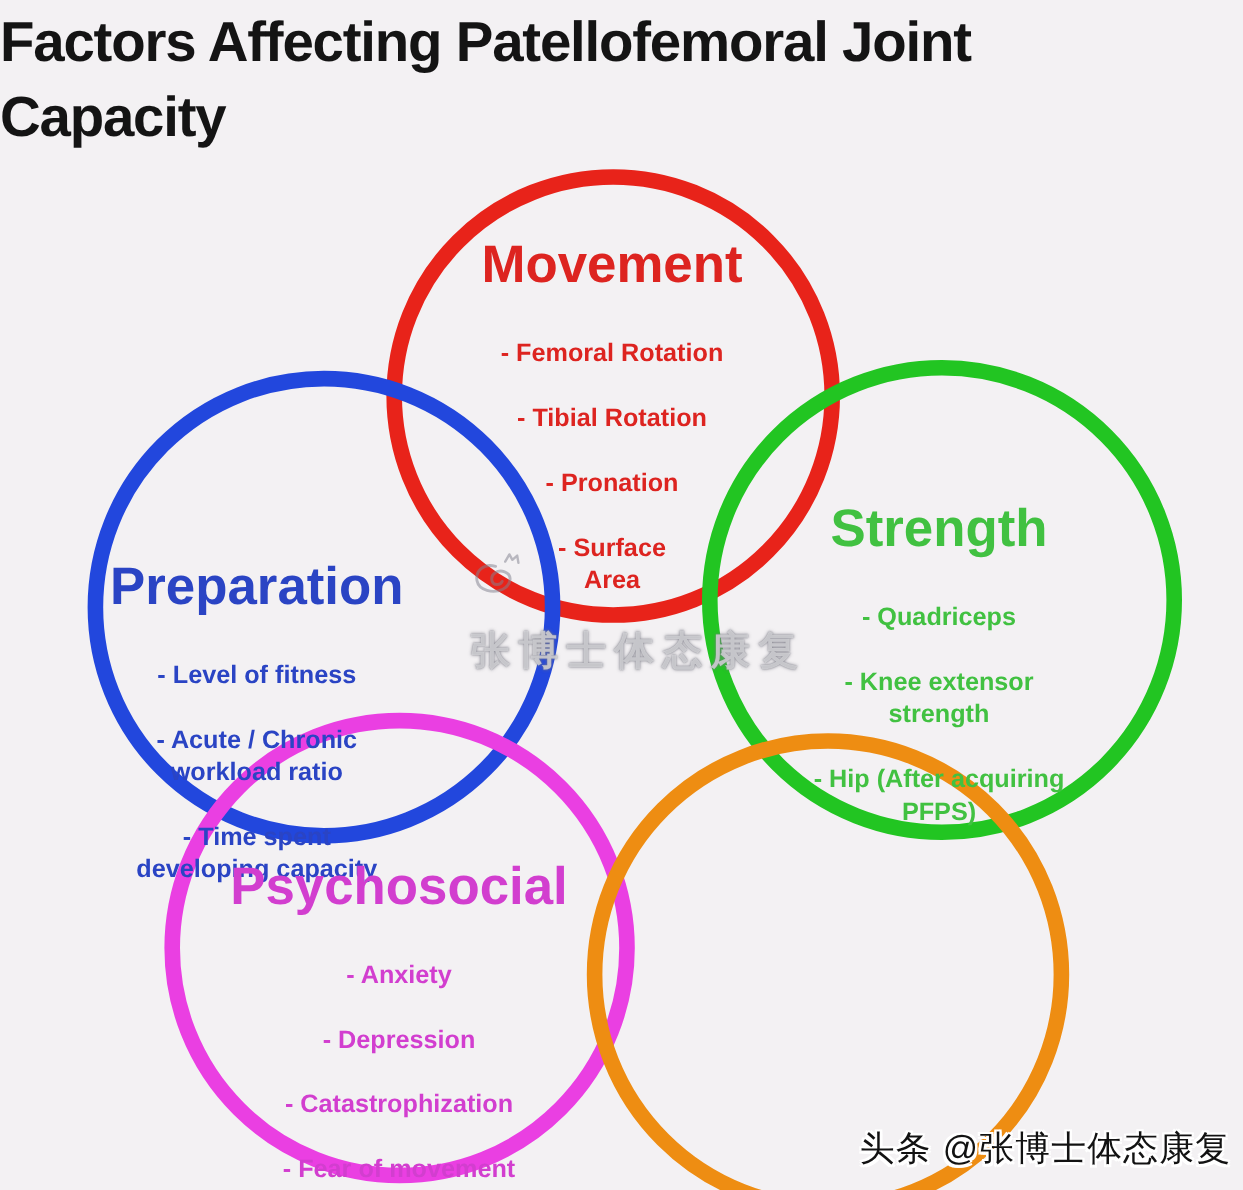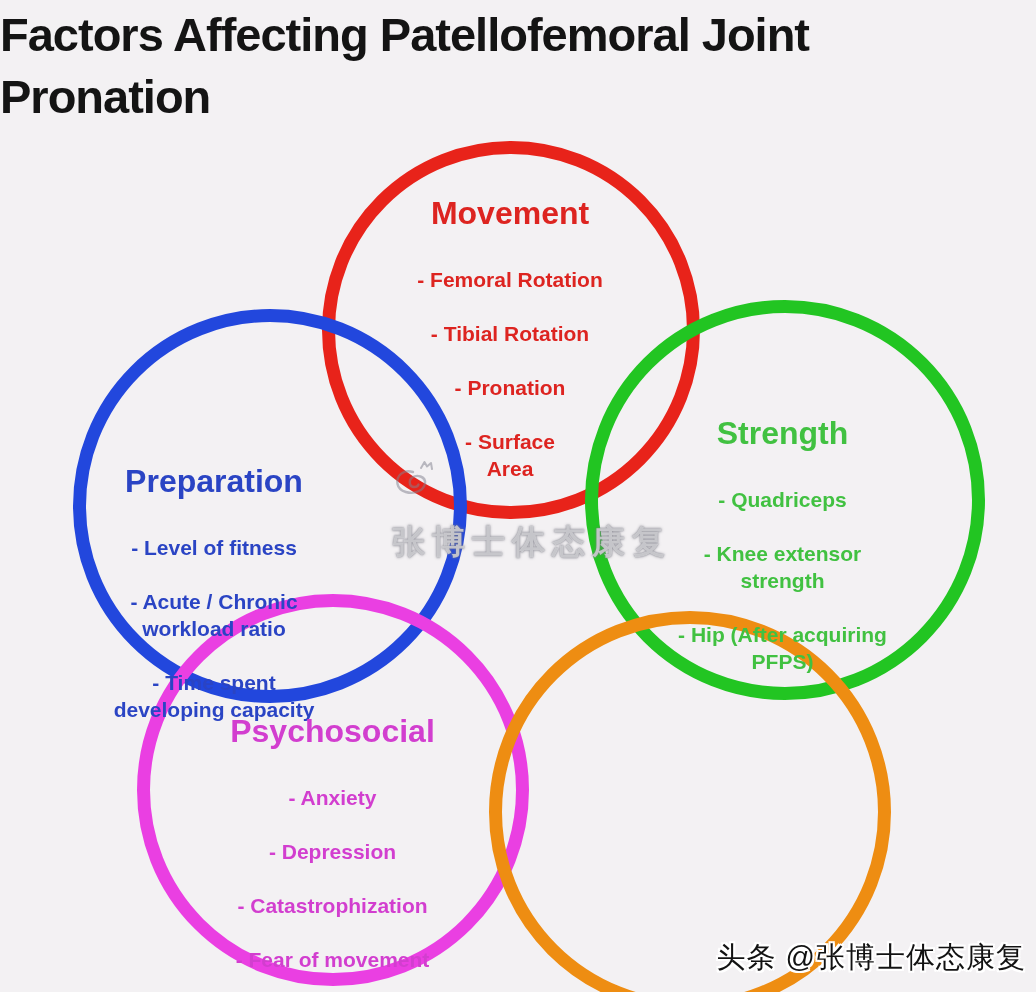--- a/index.html
+++ b/index.html
@@ -43,21 +43,21 @@
   #ring-psychosocial{left:137px;top:594px;width:392px;height:392px;}
   #ring-genetics{left:489px;top:611px;width:402px;height:402px;}
 
   .tb{
     position:absolute;
     text-align:center;
     z-index:2;
   }
   .tb .label{
     font-weight:bold;
-    font-size:32px;
+    font-size:44px;
     line-height:1.22;
     color:var(--txt,#333);
     white-space:pre-line;
     letter-spacing:0;
   }
   .tb .items{
     list-style:none;
     margin:6px 0 0 0;
     padding:0;
     font-weight:bold;
@@ -105,21 +105,21 @@
       -2px -2px 0 #fff, 2px -2px 0 #fff, -2px 2px 0 #fff, 2px 2px 0 #fff,
       -2px 0 0 #fff, 2px 0 0 #fff, 0 -2px 0 #fff, 0 2px 0 #fff;
     white-space:nowrap;
   }
 </style>
 </head>
 <body>
 
 <div class="canvas">
 
-  <h1 class="page-title"><span>Factors Affecting Patellofemoral Joint</span><br><span>Pronation</span></h1>
+  <h1 class="page-title"><span>Factors Affecting Patellofemoral Joint</span><br><span>Capacity</span></h1>
 
   <div class="ring" id="ring-movement" style="--ring: #e8231a; --txt: #dd2420;"></div>
   <div class="ring" id="ring-preparation" style="--ring: #2247dd; --txt: #2a44c4;"></div>
   <div class="ring" id="ring-strength" style="--ring: #22c522; --txt: #41c141;"></div>
   <div class="ring" id="ring-psychosocial" style="--ring: #ea3fe2; --txt: #d23ecf;"></div>
   <div class="ring" id="ring-genetics" style="--ring: #ee8d12; --txt: #e5891f;"></div>
 
   <div class="tb" id="tb-movement" style="--ring: #e8231a; --txt: #dd2420;">
     <div class="label">Movement</div>
     <ul class="items">

